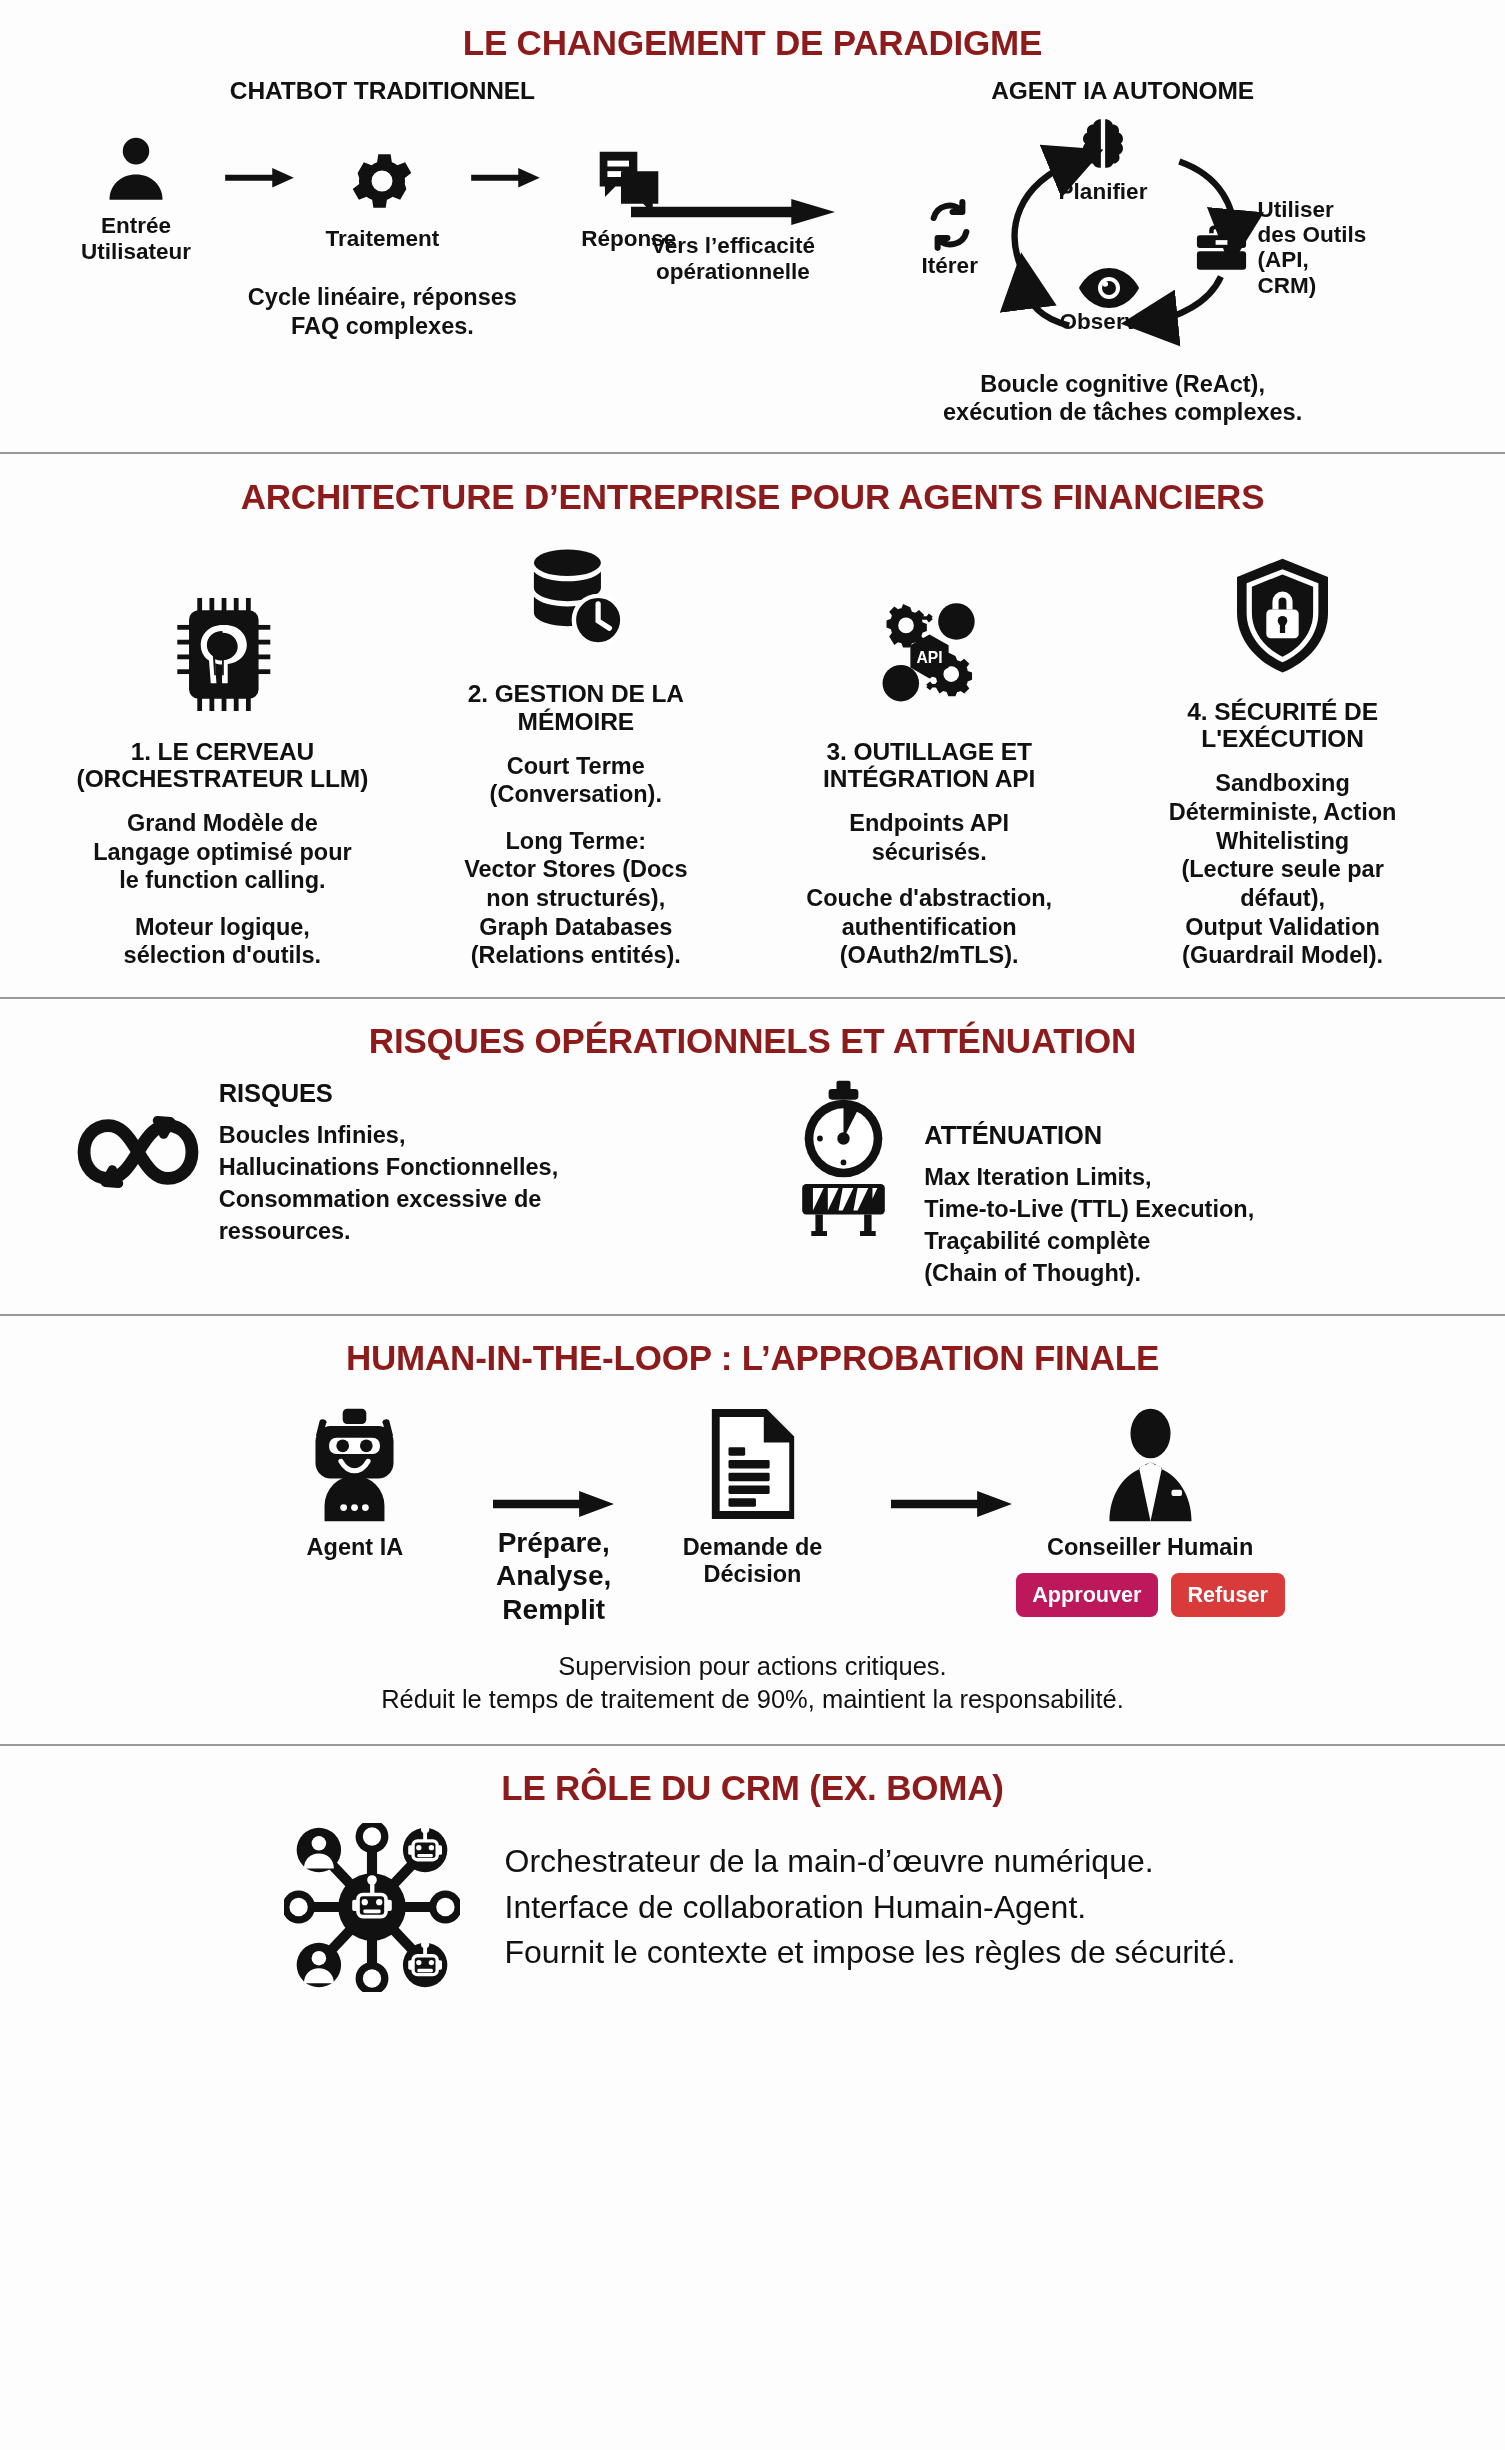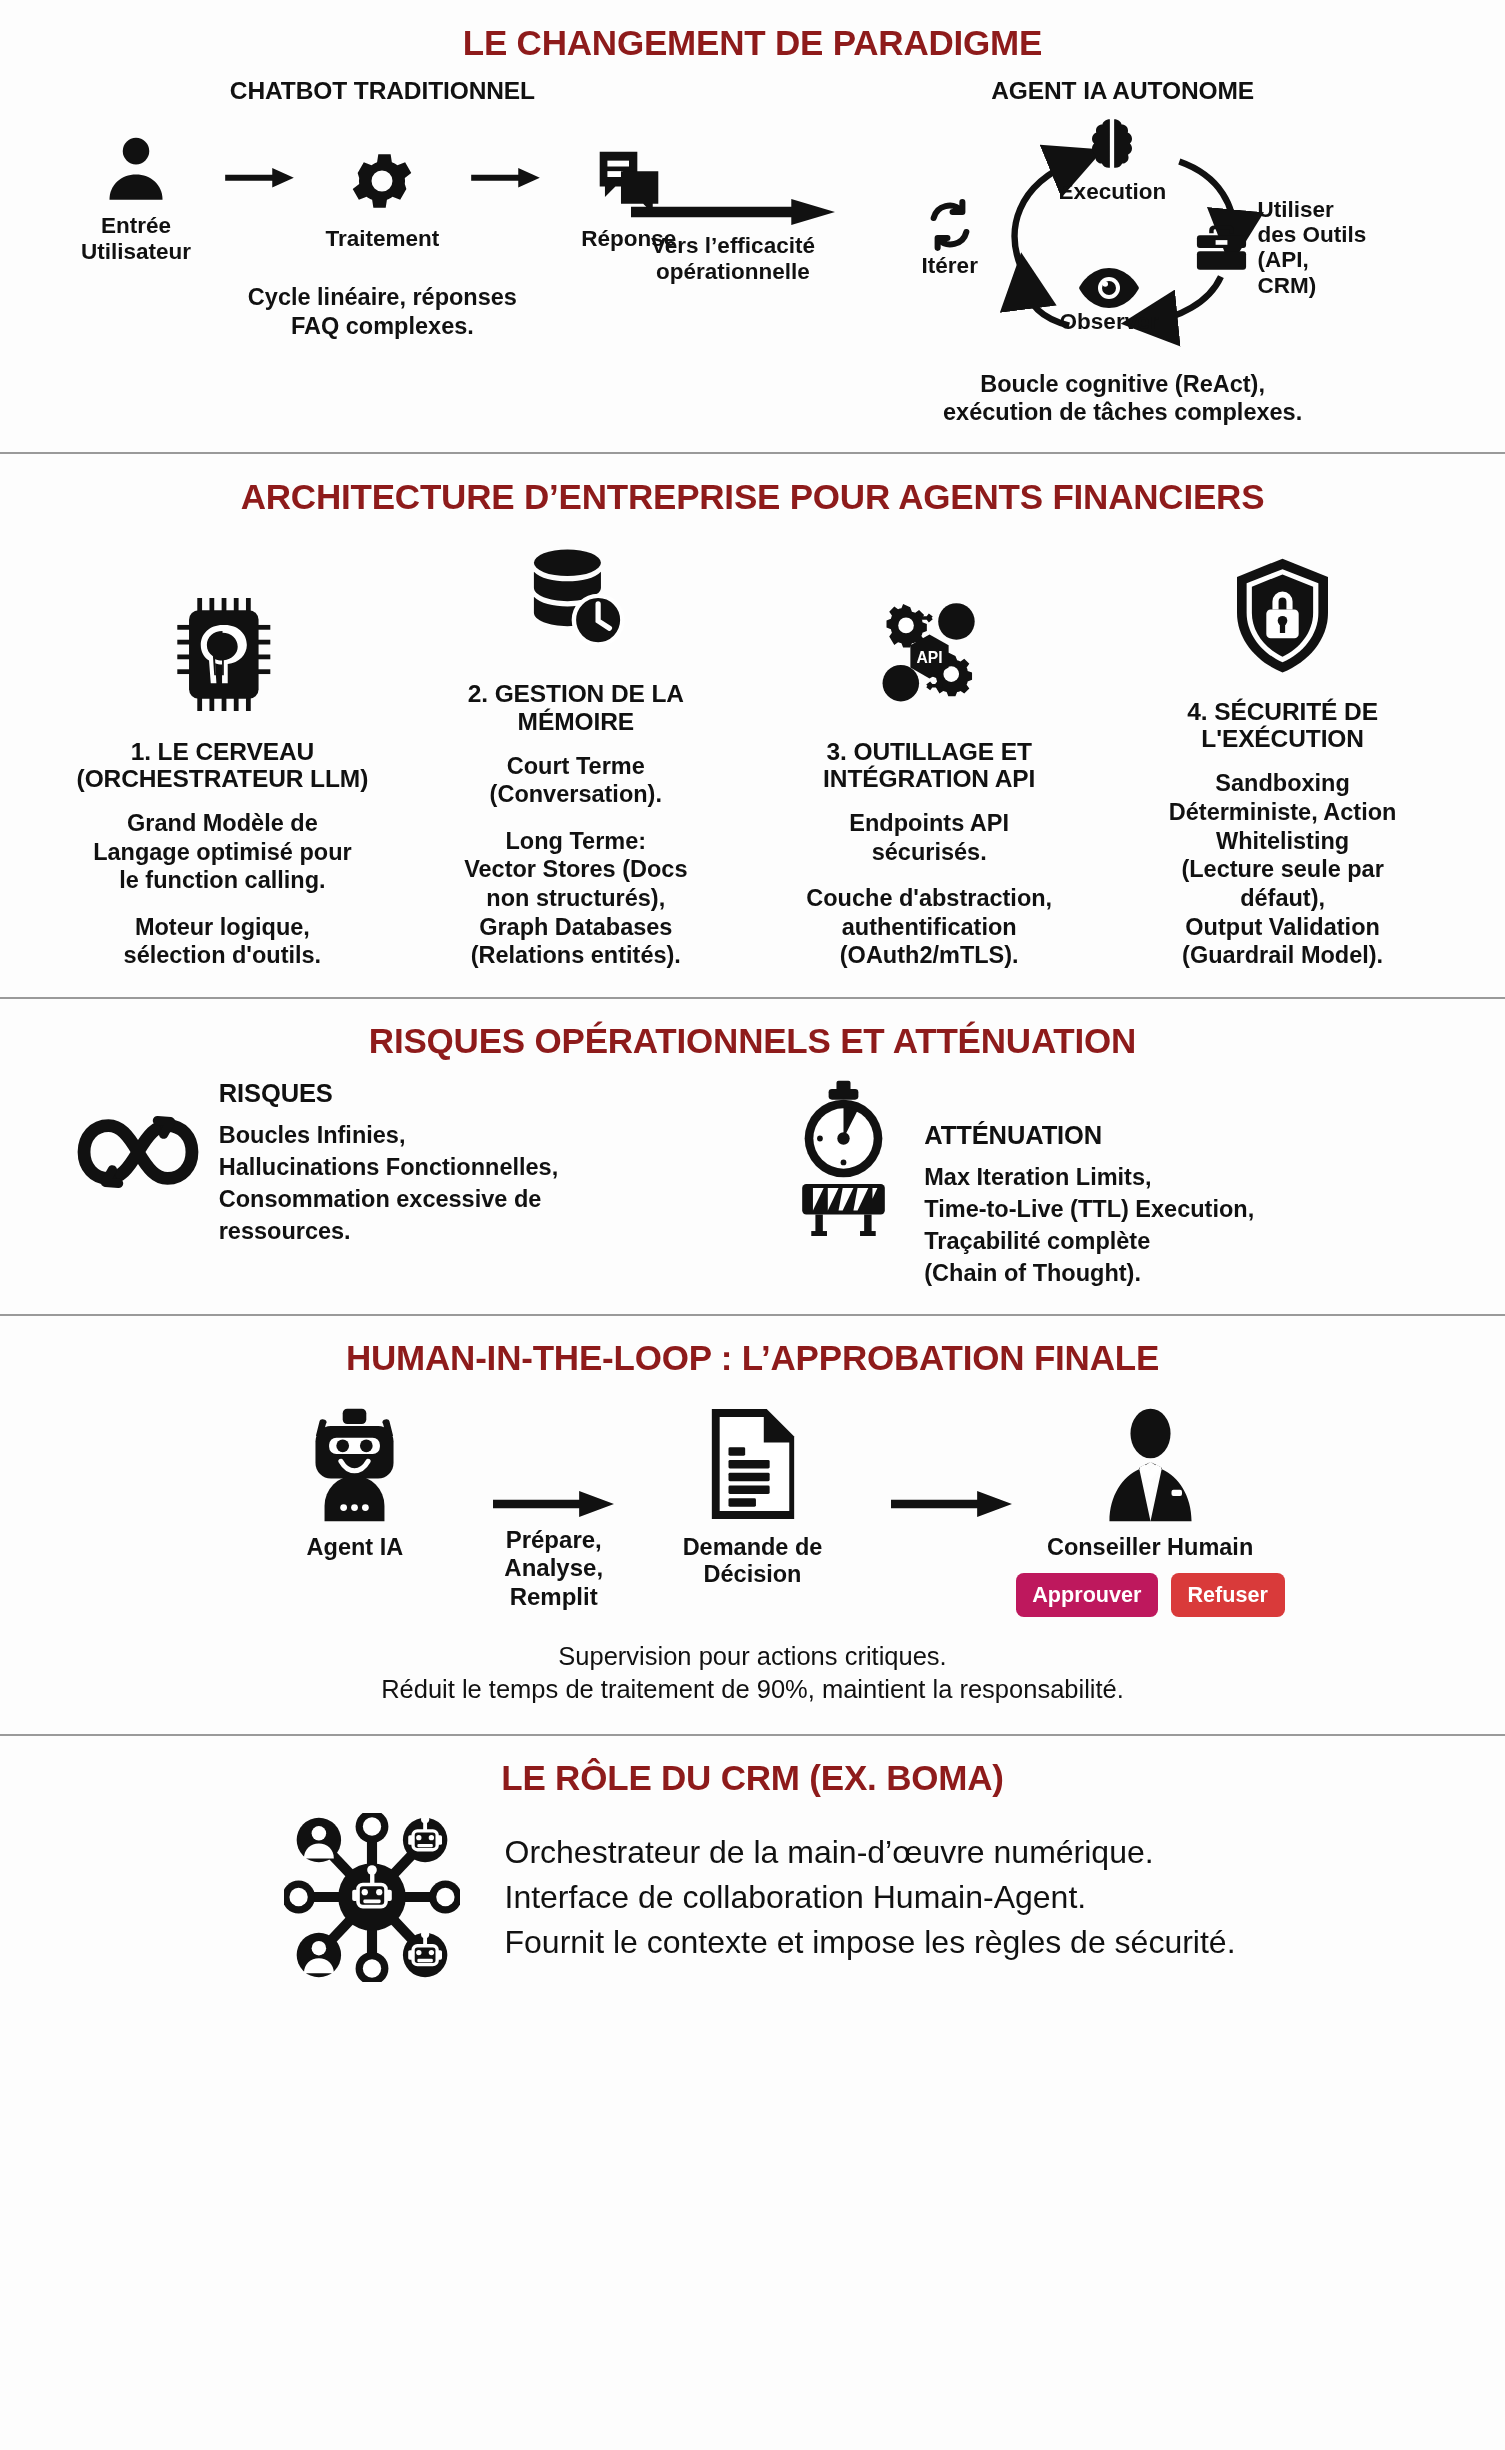--- a/index.html
+++ b/index.html
@@ -96,21 +96,21 @@
   .risk-txt { flex:1; }
   .risk-h { font-size:25.5px; font-weight:800; text-transform:uppercase; letter-spacing:-0.1px; margin-bottom: 12.7px; }
   .risk-p { font-size:23.5px; font-weight:600; line-height:1.36; }
 
   
   .hitl { display:flex; align-items:flex-start; justify-content:center; gap: 9.8px; padding: 0 59px; margin-top: 17.6px; }
   .hitl-node { display:flex; flex-direction:column; align-items:center; width: 216px; }
   .hitl-node .ic { height: 127px; display:flex; align-items:flex-end; justify-content:center; }
   .hitl-node .lbl { font-size:23.5px; font-weight:800; line-height:1.15; text-align:center; margin-top: 10.8px; }
   .hitl-arrow { display:flex; flex-direction:column; align-items:center; width: 162px; padding-top: 93px; }
-  .hitl-arrow .lbl { font-size:24px; font-weight:700; text-align:center; line-height:1.2; margin-top: 6.9px; }
+  .hitl-arrow .lbl { font-size:28px; font-weight:700; text-align:center; line-height:1.2; margin-top: 6.9px; }
   .btn-row { display:flex; gap: 12.7px; margin-top: 12.7px; }
   .btn { border-radius: 7.8px; padding: 8.8px 16.7px; font-size:21.6px; font-weight:700; color:#fff; border:none; }
   .btn.approve { background:#be185d; }
   .btn.refuse { background:#D93A3A; }
   .hitl-note { text-align:center; font-size:25.5px; font-weight:400; line-height:1.3; margin-top: 23.5px; }
 
   
   .crm-row { display:flex; align-items:center; justify-content:center; gap: 29px; padding: 0 59px; margin-top: 13.7px; }
   .crm-ic { width: 206px; flex:0 0 206px; display:flex; justify-content:center; }
   .crm-txt { font-size:32px; font-weight:400; line-height:1.42; }
@@ -196,21 +196,21 @@
             <path d="M390 430 C 330 415 305 385 300 345" stroke="#111" stroke-width="13" fill="none" marker-end="url(#ah)"></path>
           </svg>
 
           <div class="node cy-top">
             <span>
               <svg width="64" height="64" viewBox="0 0 24 24" fill="#111">
                 <path d="M11.2 1.6c-1.6 0-2.6 1-2.8 2-1.4 0-2.4 1-2.4 2.2 0 .3 0 .6.1.8-1 .4-1.6 1.3-1.6 2.3 0 .7.3 1.4.8 1.8-.5.5-.8 1.1-.8 1.9 0 1 .6 1.9 1.5 2.3-.1.3-.2.6-.2 1 0 1.3 1 2.3 2.4 2.3.4 1 1.4 1.6 2.6 1.6h.4z"></path>
                 <path d="M12.8 1.6c1.6 0 2.6 1 2.8 2 1.4 0 2.4 1 2.4 2.2 0 .3 0 .6-.1.8 1 .4 1.6 1.3 1.6 2.3 0 .7-.3 1.4-.8 1.8.5.5.8 1.1.8 1.9 0 1-.6 1.9-1.5 2.3.1.3.2.6.2 1 0 1.3-1 2.3-2.4 2.3-.4 1-1.4 1.6-2.6 1.6h-.4z"></path>
               </svg>
             </span>
-            <span class="txt">Execution</span>
+            <span class="txt">Planifier</span>
           </div>
 
           <div class="node cy-right">
             <span style="margin-right:6.9px;">
               <svg width="59" height="59" viewBox="0 0 24 24" fill="#111">
                 <path d="M9 3h6a2 2 0 0 1 2 2v1.2h-1.8V5.2a.6.6 0 0 0-.6-.6H9.4a.6.6 0 0 0-.6.6v1H7V5a2 2 0 0 1 2-2z"></path>
                 <rect x="2" y="7" width="20" height="5.2" rx="1.2"></rect>
                 <rect x="9.6" y="9" width="4.8" height="1.9" fill="#fff"></rect>
                 <rect x="2" y="13.5" width="20" height="7.5" rx="1.2"></rect>
               </svg>

